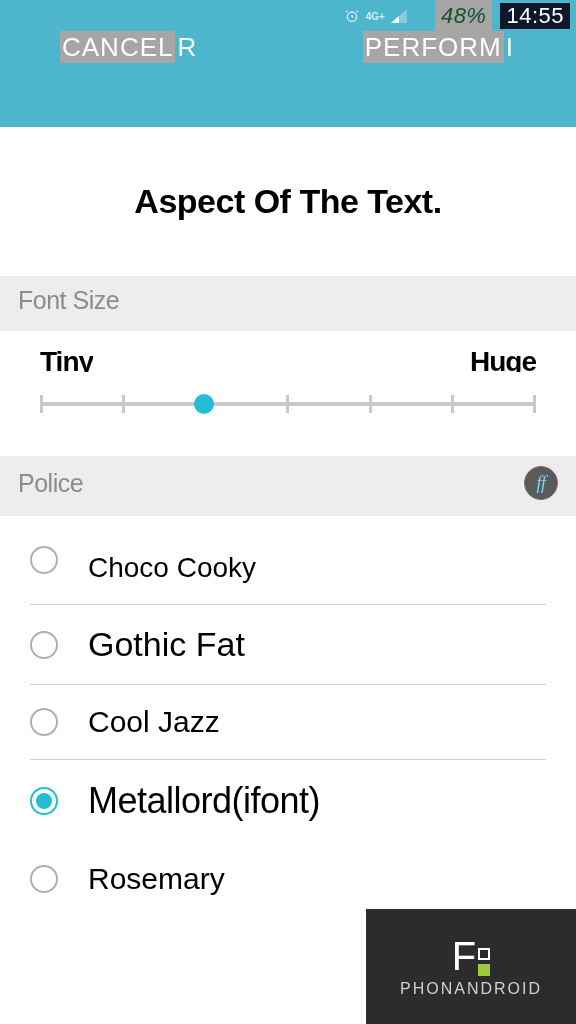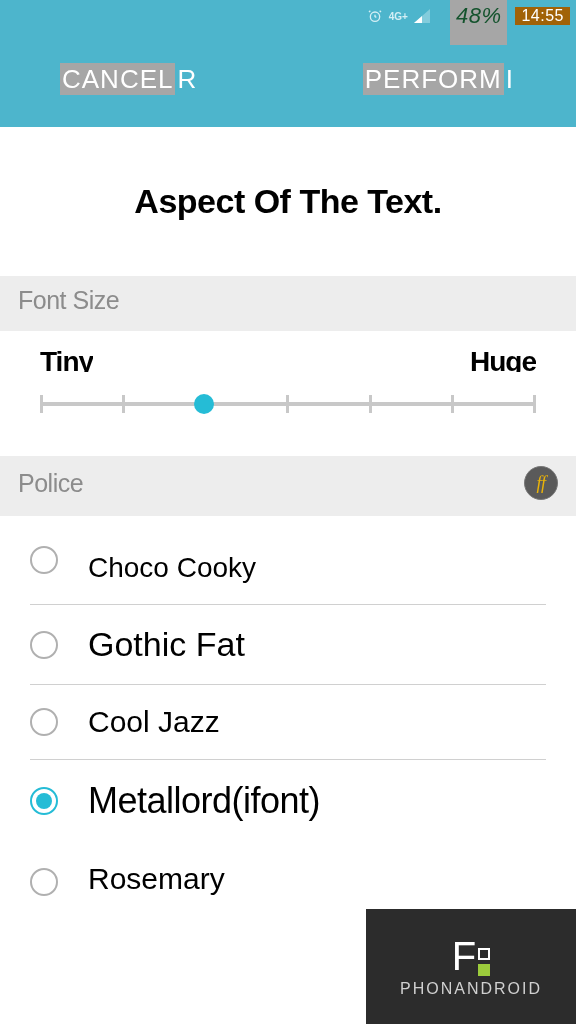--- a/index.html
+++ b/index.html
@@ -23,21 +23,21 @@
       justify-content: flex-end;
       padding: 0 6px;
       gap: 8px;
       color: #ffffff;
       font-size: 13px;
     }
     .status-left-icons {
       display: flex;
       align-items: center;
       gap: 6px;
-      margin-right: 12px;
+      margin-right: 20px;
     }
     .status-icon {
       width: 16px;
       height: 16px;
       display: inline-flex;
       align-items: center;
       justify-content: center;
     }
     .status-4g {
       font-size: 10px;
@@ -52,32 +52,31 @@
     .status-battery-text {
       background: #a6a6a6;
       color: #14532d;
       font-size: 22px;
       font-weight: 300;
       padding: 16px 6px;
       letter-spacing: 0.5px;
       font-style: italic;
     }
     .status-time {
-      background: #a16207;
-      color: #ffffff;
-      font-size: 16px;
+      background: #0f172a;
+      color: #ffffff;
+      font-size: 22px;
       font-weight: 300;
       padding: 0 6px;
       letter-spacing: 0.5px;
     }
     .header {
       height: 95px;
       background: #4db5cc;
       display: flex;
-      align-items: center;
       justify-content: space-between;
       padding: 0 60px;
     }
     .header-btn {
       font-size: 26px;
       font-weight: 400;
       letter-spacing: 1px;
       color: #ffffff;
       cursor: pointer;
     }
@@ -161,39 +160,38 @@
       cursor: pointer;
     }
     .police-icon {
       width: 34px;
       height: 34px;
       border-radius: 50%;
       background: #5a5a5a;
       display: flex;
       align-items: center;
       justify-content: center;
-      color: #eab308;
+      color: #7dd3fc;
       font-size: 18px;
       font-style: italic;
       font-family: serif;
       border: 1px solid #777;
     }
     .font-list {
       padding: 0 30px;
     }
     .font-item {
       display: flex;
       align-items: center;
       padding: 20px 0;
       border-bottom: 1px solid #d0d0d0;
       cursor: pointer;
     }
     .font-item:last-child {
       border-bottom: none;
-      align-items: flex-end;
     }
     .radio {
       width: 28px;
       height: 28px;
       border-radius: 50%;
       border: 2px solid #b0b0b0;
       margin-right: 30px;
       flex-shrink: 0;
       position: relative;
     }

